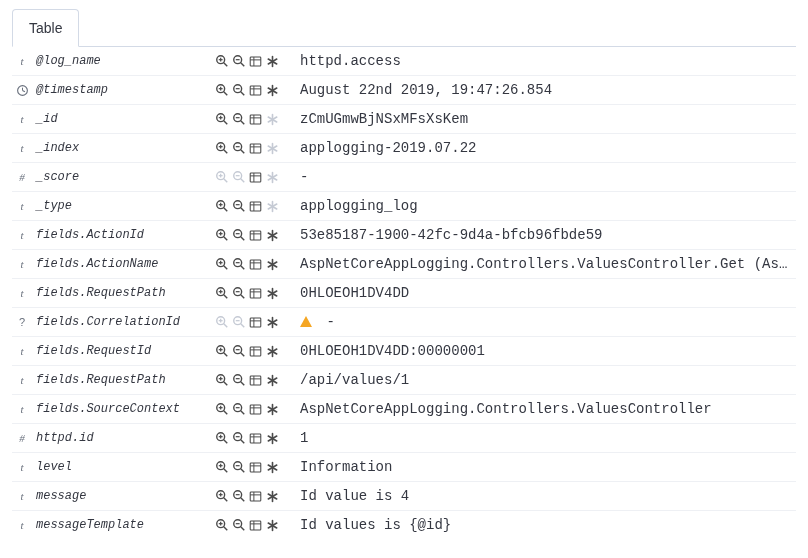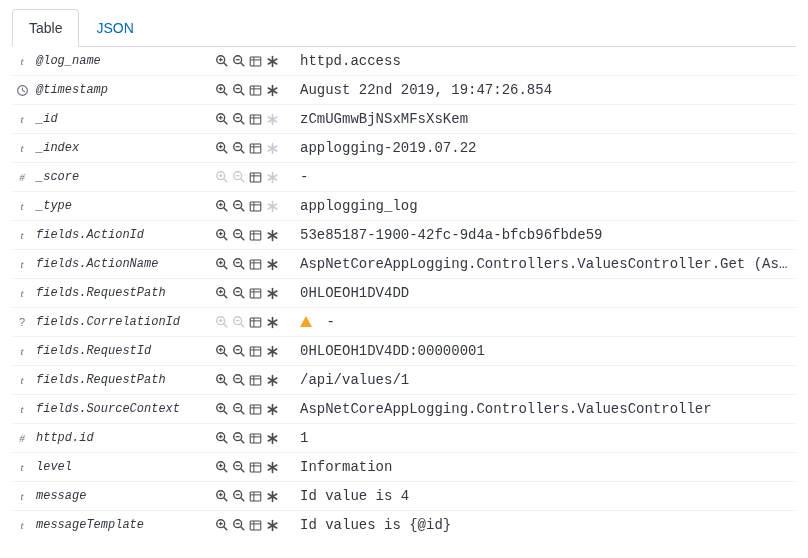--- a/index.html
+++ b/index.html
@@ -79,21 +79,20 @@
     border-bottom:11px solid #f5a623;
     margin-right:6px;
     vertical-align:-1px;
   }
 </style>
 </head>
 <body>
 
 <div class="tabs">
   <div class="tab active">Table</div>
-  <div class="tab inactive">JSON</div>
 </div>
 
 <table>
   <tbody id="rows">
       <tr>
         <td class="col-type"><span style="font-style:italic;font-family:Georgia,serif;">t</span></td>
         <td class="col-field">@log_name</td>
         <td class="col-actions">
           <div class="action-icons">
     <span class="icn">

